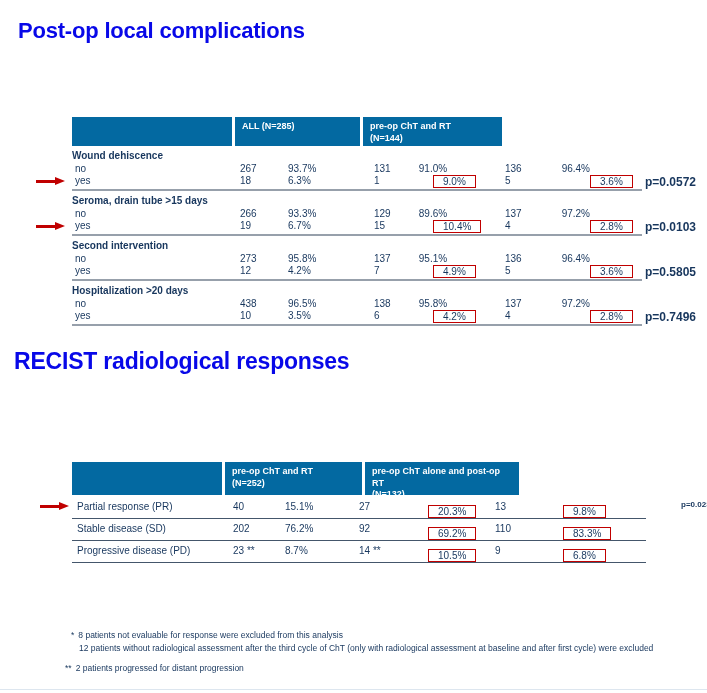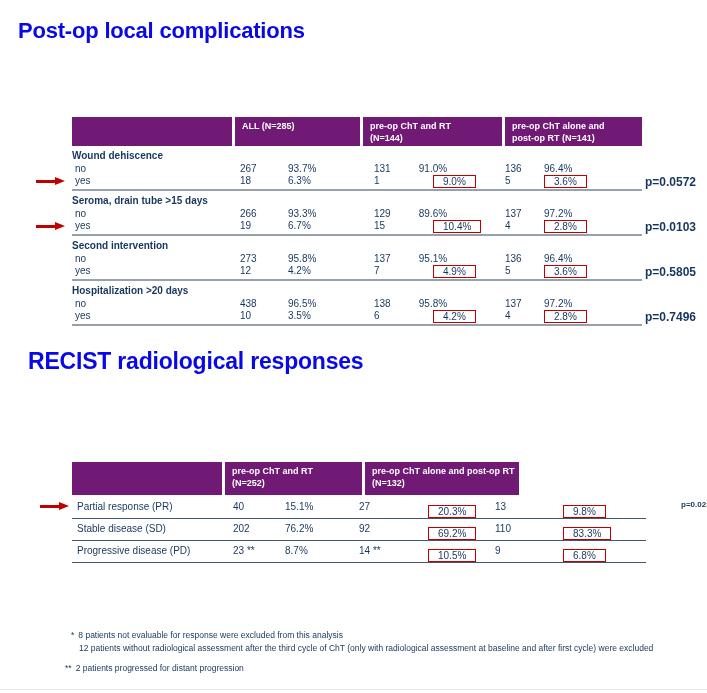--- a/index.html
+++ b/index.html
@@ -7,28 +7,28 @@
     width:707px;height:693px;position:relative;overflow:hidden;
     background:#ffffff;
     font-family:"Liberation Sans", sans-serif;
     color:#17365d;
   }
   .sec-title{
     position:absolute;font-weight:bold;color:#0808e8;letter-spacing:-0.2px;
     white-space:nowrap;
   }
   #title1{left:18px;top:18px;font-size:22px;}
-  #title2{left:28px;top:348px;font-size:23px;}
+  #title2{left:14px;top:348px;font-size:23px;}
 
   
   .tbl{position:absolute;left:72px;}
   .thead{display:flex;gap:3px;}
   .hcell{
-    background:#701a75;color:#ffffff;font-weight:bold;font-size:9px;
-    line-height:11.5px;padding:4px 4px 0 7px;box-sizing:border-box;
+    background:#0369a1;color:#ffffff;font-weight:bold;font-size:9px;
+    line-height:11.5px;padding:4px 16px 0 7px;box-sizing:border-box;
   }
   .row{position:relative;}
   .row span{position:absolute;white-space:nowrap;}
   .num{font-size:10px;color:#17365d;}
   .rbox{
     display:inline-block;border:1.5px solid #c00000;
     padding:0 9px;line-height:11px;
   }
   .pval{
     position:absolute;font-weight:bold;font-size:12px;color:#17365d;
@@ -54,21 +54,21 @@
   #tbl1 .tbody{margin-top:4px;}
   .group{position:relative;}
   .gtitle{height:13px;font-size:10px;font-weight:bold;line-height:12px;}
   #tbl1 .row{height:12px;font-size:10px;line-height:12px;}
   #tbl1 .c0{left:3px;}
   #tbl1 .c1{left:168px;}
   #tbl1 .c2{left:216px;}
   #tbl1 .c3{left:302px;}
   #tbl1 .c4{left:330px;width:62px;text-align:center;}
   #tbl1 .c5{left:433px;}
-  #tbl1 .c6{left:472px;width:62px;text-align:left;}
+  #tbl1 .c6{left:456px;width:62px;text-align:right;}
   .sep{height:2px;background:#97a0ab;width:570px;margin:2px 0 4px 0;}
   #tbl1 .pval{left:573px;top:25px;}
 
   
   #tbl2{top:462px;width:574px;}
   #tbl2 .thead{height:33px;}
   #tbl2 .hc0{width:150px;}
   #tbl2 .hc1{width:125px;}
   #tbl2 .hc2{width:137px;}
   #tbl2 .hc3{width:154px;}
@@ -101,24 +101,20 @@
 <div class="tbl" id="tbl1">
   <div class="thead">
     <div class="hcell hc0"></div>
     <div class="hcell hc1">
       <div>ALL (N=285)</div>
     </div>
     <div class="hcell hc2">
       <div>pre-op ChT and RT</div>
       <div>(N=144)</div>
     </div>
-    <div class="hcell hc3">
-      <div>pre-op ChT alone and</div>
-      <div>post-op RT (N=141)</div>
-    </div>
   </div>
 
   <div class="tbody">
 
     <div class="group">
       <div class="gtitle">Wound dehiscence</div>
       <div class="row">
         <span class="num c0">no</span>
         <span class="num c1">267</span>
         <span class="num c2">93.7%</span>

